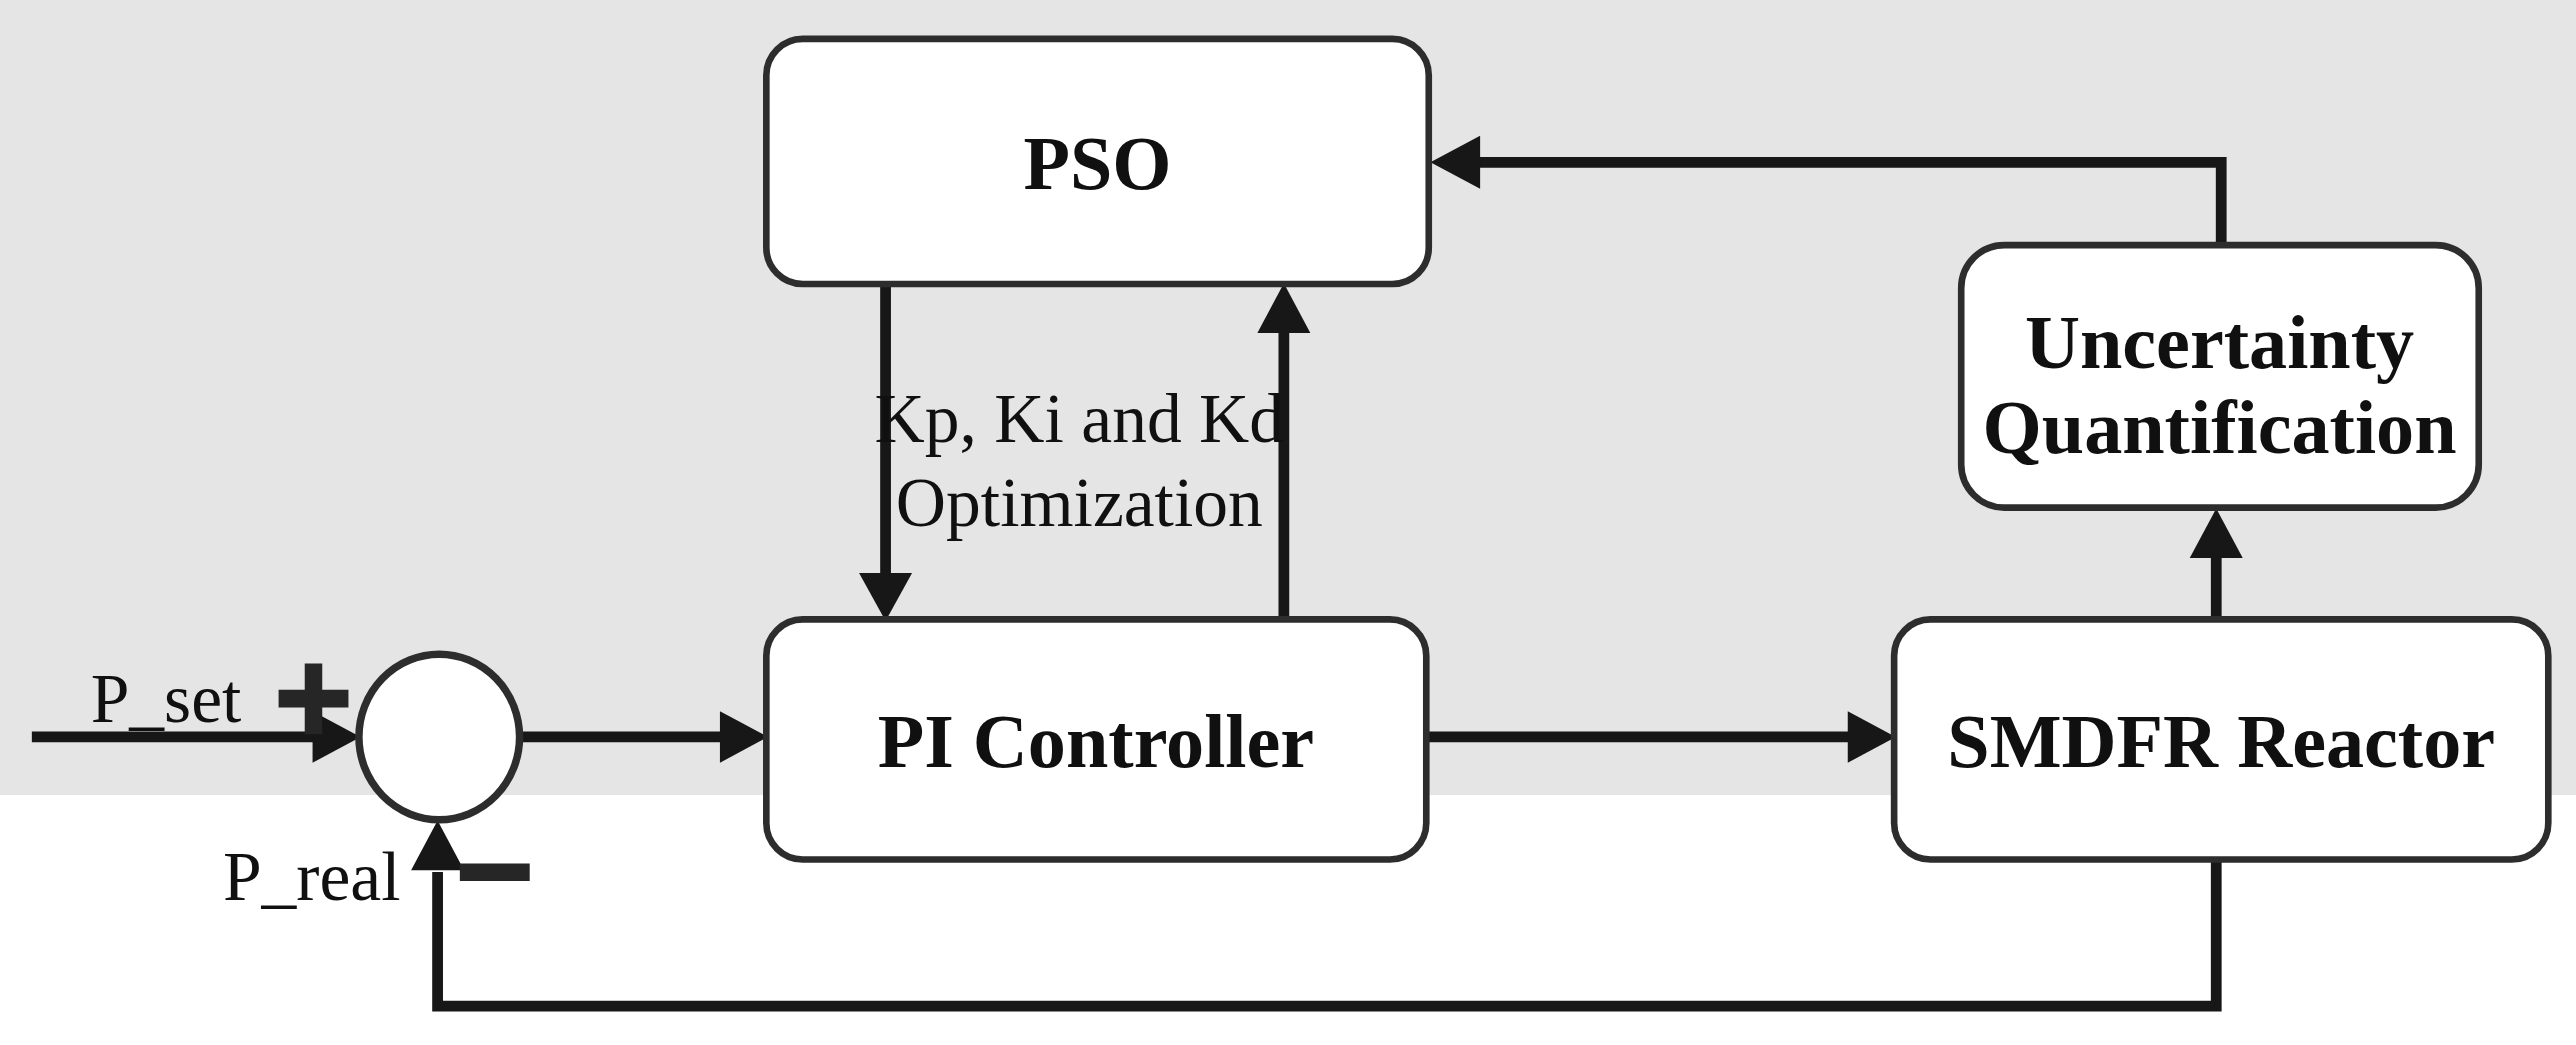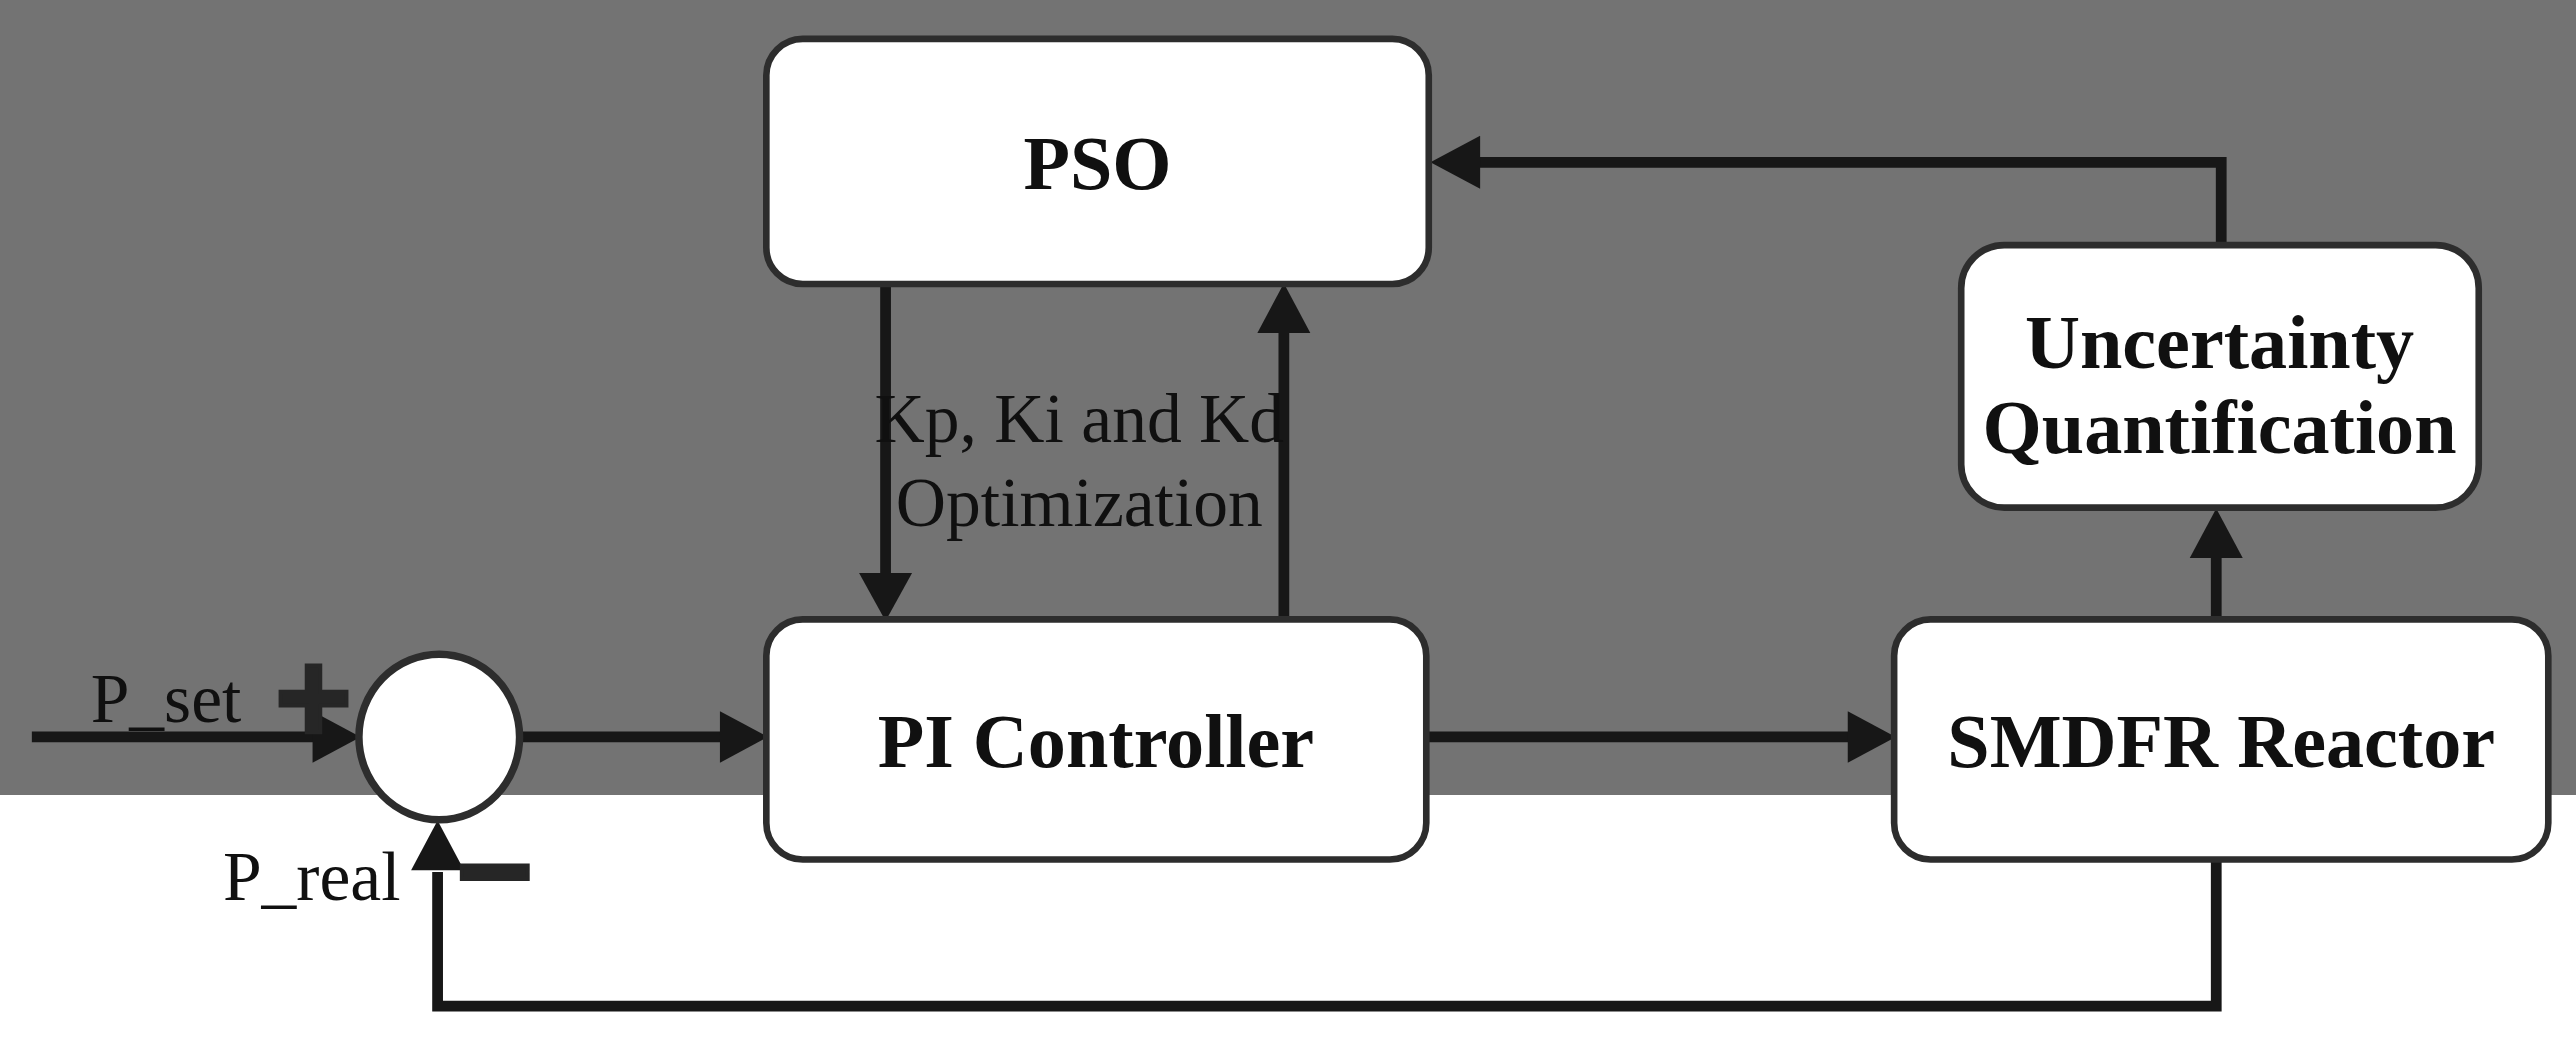--- a/index.html
+++ b/index.html
@@ -7,21 +7,21 @@
     padding: 0;
     background: #ffffff;
     width: 2576px;
     height: 1045px;
     overflow: hidden;
   }
   .diagram-wrap {
     position: relative;
     width: 2576px;
     height: 795px;
-    background: #737373;
+    background: #e5e5e5;
   }
   svg {
     display: block;
     font-family: "Liberation Serif", "DejaVu Serif", serif;
   }
   .block-rect {
     fill: #ffffff;
     stroke: #2d2d2d;
     stroke-width: 8;
   }

